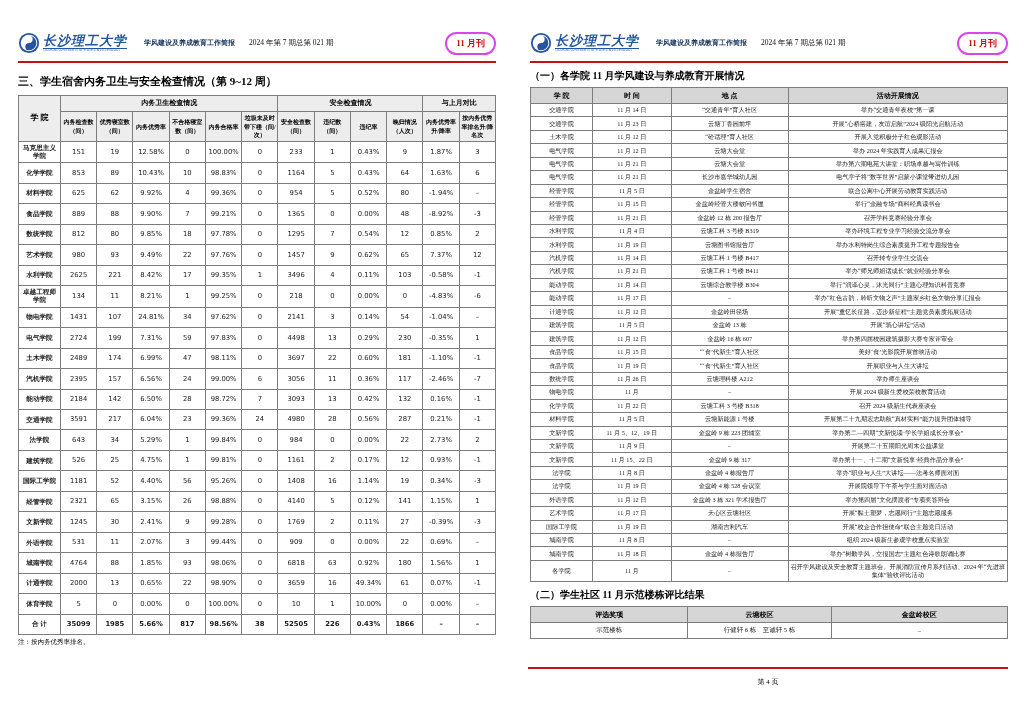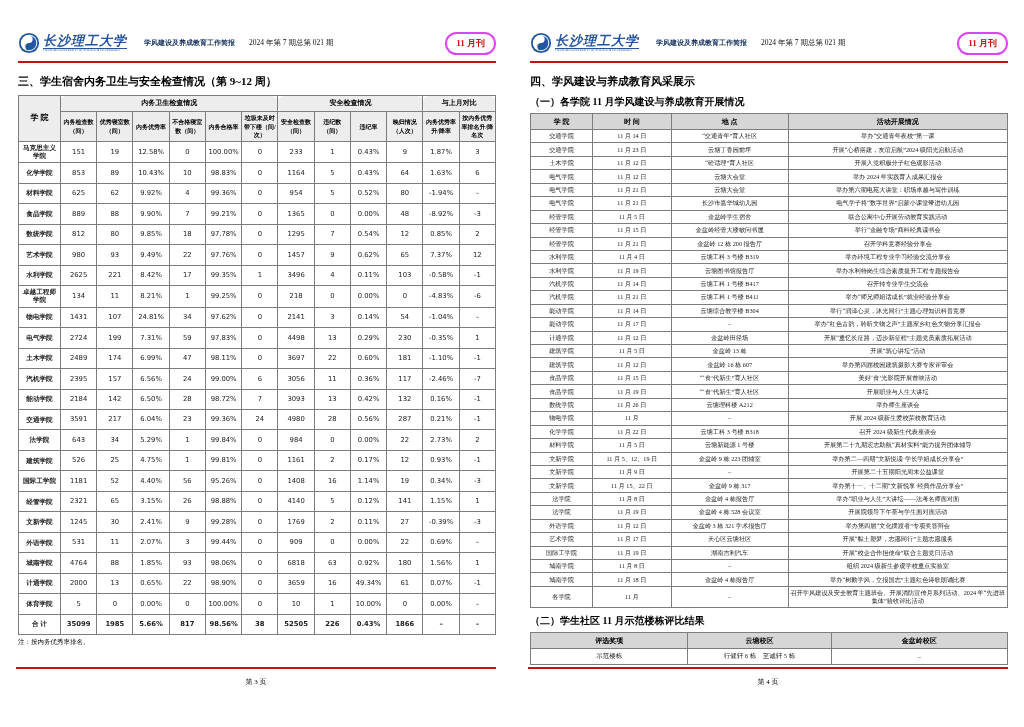--- a/index.html
+++ b/index.html
@@ -23,21 +23,21 @@
   .red-rule { height:2px; background:#c41111; margin-top:3px; }
 
   .section-title { font-size:11px; font-weight:bold; margin:11px 0 6px 0; color:#000; }
   .sub-title { font-size:10px; font-weight:bold; margin:6px 0 4px 0; color:#000; }
 
   table { border-collapse:collapse; width:100%; table-layout:fixed; }
   th, td { border:1px solid #7d7d7d; text-align:center; vertical-align:middle; word-break:break-all; }
 
   
   .hygiene-table th { background:#ededed; font-weight:bold; padding:2px 1px; line-height:1.35; font-size:6px; color:#000; }
-  .hygiene-table th.group-th { font-size:7px; padding:3px 1px;border-radius:6px; }
+  .hygiene-table th.group-th { font-size:7px; padding:3px 1px; }
   .hygiene-table th.college-th { font-size:8px; }
   .hygiene-table td { font-size:6.8px; padding:5.5px 1px; line-height:1.25; font-family:"DejaVu Sans", sans-serif; }
   .hygiene-table tbody td:first-child { font-family:"Liberation Serif", serif; font-weight:bold; font-size:6.6px; padding:2px 1px; }
   .hygiene-table tbody tr:last-child td { font-weight:bold; }
   .note { font-size:6.5px; margin-top:3px; color:#000; }
 
   
   .activities-table th { background:#d6d6d6; font-size:7px; font-weight:bold; padding:2.5px 1px; color:#000; }
   .activities-table td { font-size:6.2px; padding:2.2px 1px; line-height:1.3; }
 
@@ -471,24 +471,20 @@
             <td>0.43%</td>
             <td>1866</td>
             <td>–</td>
             <td>–</td>
           </tr>
         </tbody>
     </table>
 
     <div class="note">注：按内务优秀率排名。</div>
 
-    <div class="page-footer">
-      <div class="red-rule"></div>
-      <div class="page-num">第 3 页</div>
-    </div>
   </div>
 </div>
 
 <div class="page page-right">
   <div class="page-inner">
 
     <div class="masthead">
       <span class="logo-emblem">
         <svg width="22" height="22" viewBox="0 0 24 24">
           <circle cx="12" cy="12" r="11" fill="#2456a0"></circle>
@@ -499,21 +495,20 @@
       <span class="logo-text">
         <span class="uni-name">长沙理工大学</span>
         <span class="uni-en">CHANGSHA UNIVERSITY OF SCIENCE &amp; TECHNOLOGY</span>
       </span>
       <span class="bulletin-title">学风建设及养成教育工作简报</span>
       <span class="issue">2024 年第 7 期总第 021 期</span>
       <span class="month-badge">11 月刊</span>
     </div>
     <div class="red-rule"></div>
 
-    <h2 class="section-title">四、学风建设与养成教育风采展示</h2>
     <h3 class="sub-title">（一）各学院 11 月学风建设与养成教育开展情况</h3>
 
     <table class="activities-table">
       <colgroup>
         <col style="width:13%">
           <col style="width:16.5%">
           <col style="width:24.5%">
           <col style="width:46%">
       </colgroup>
       <thead>

